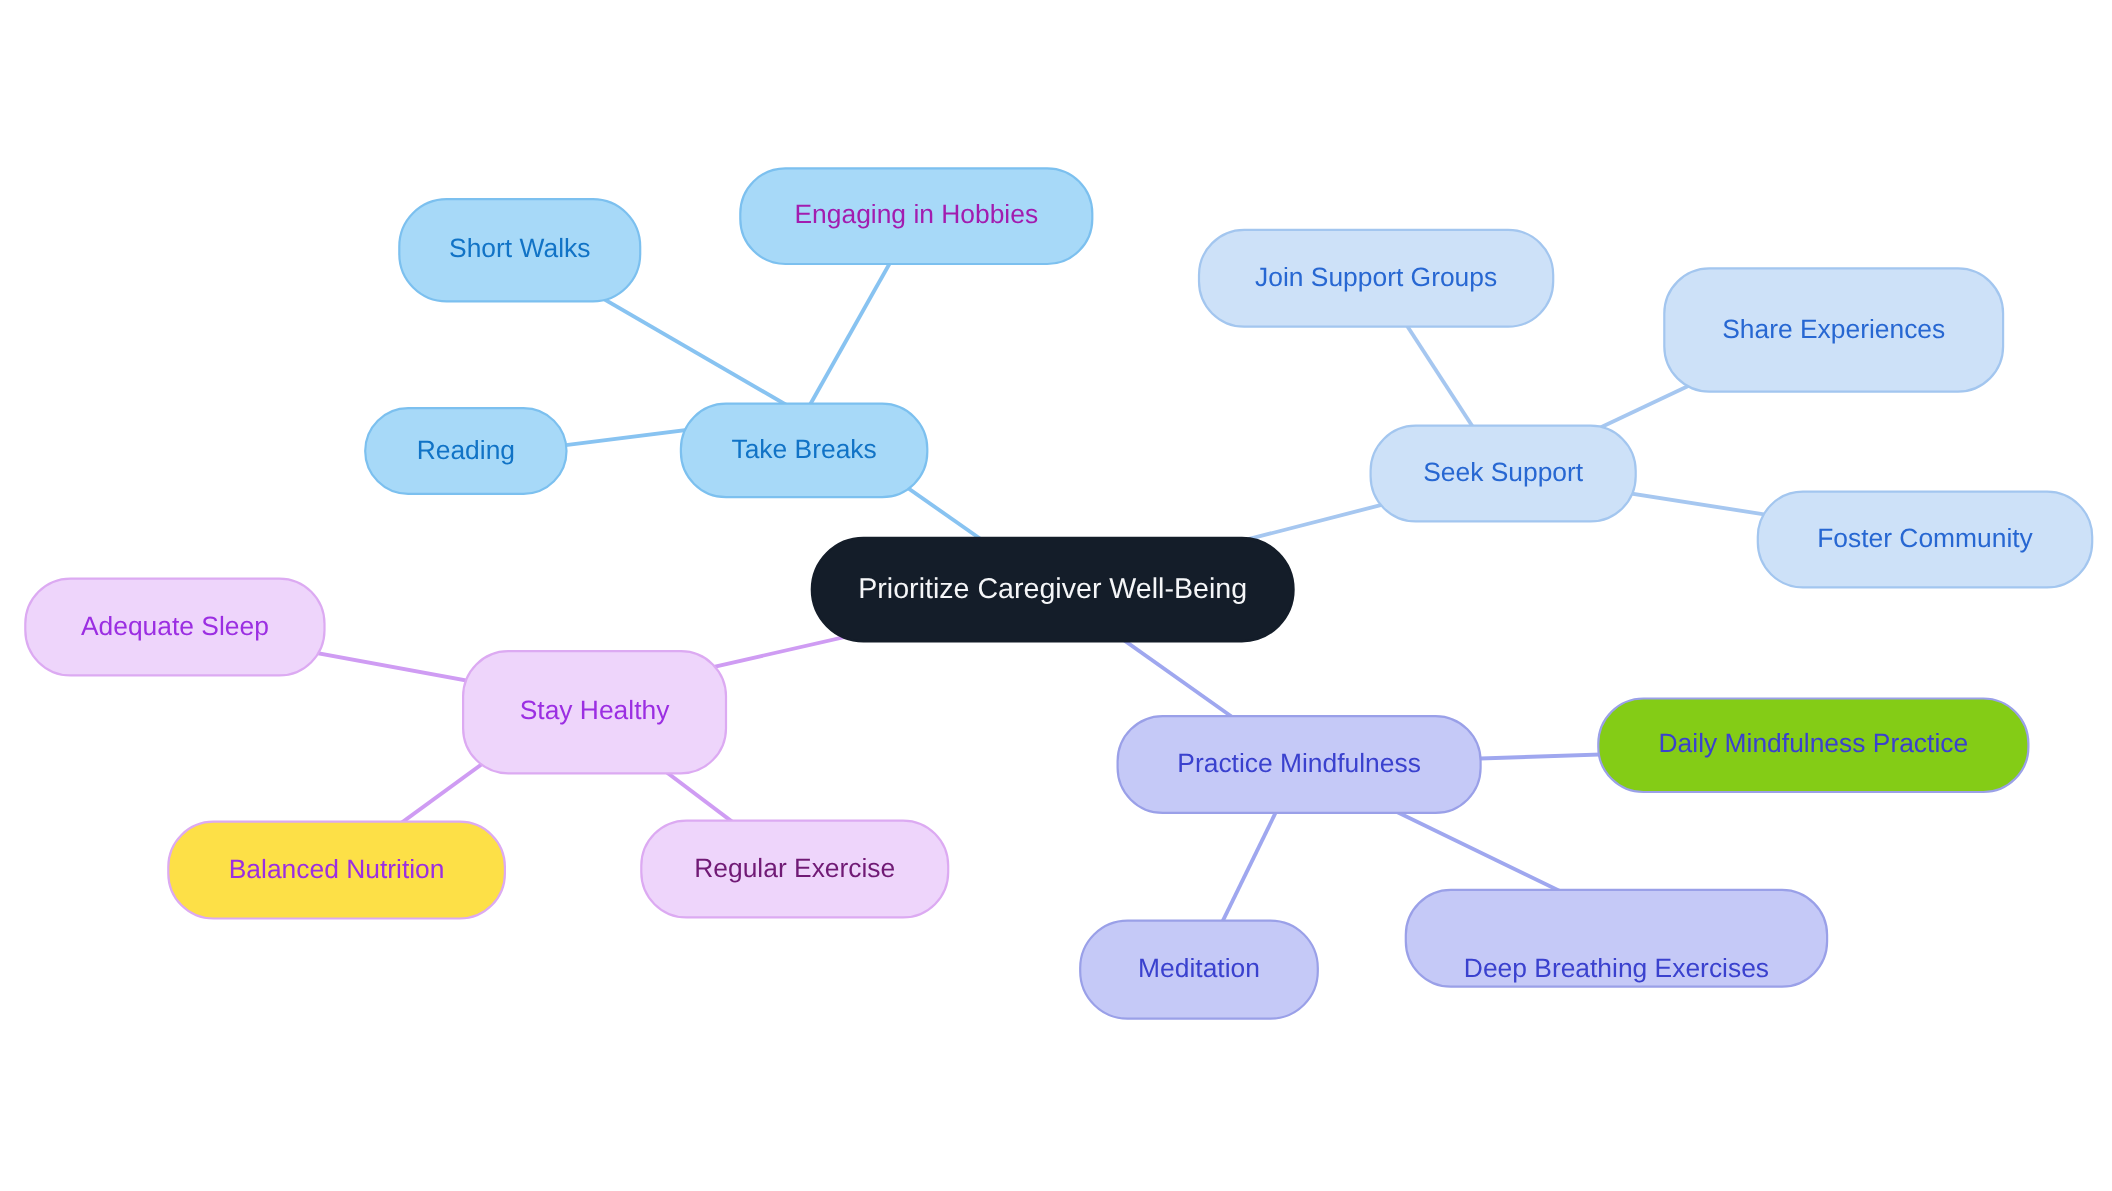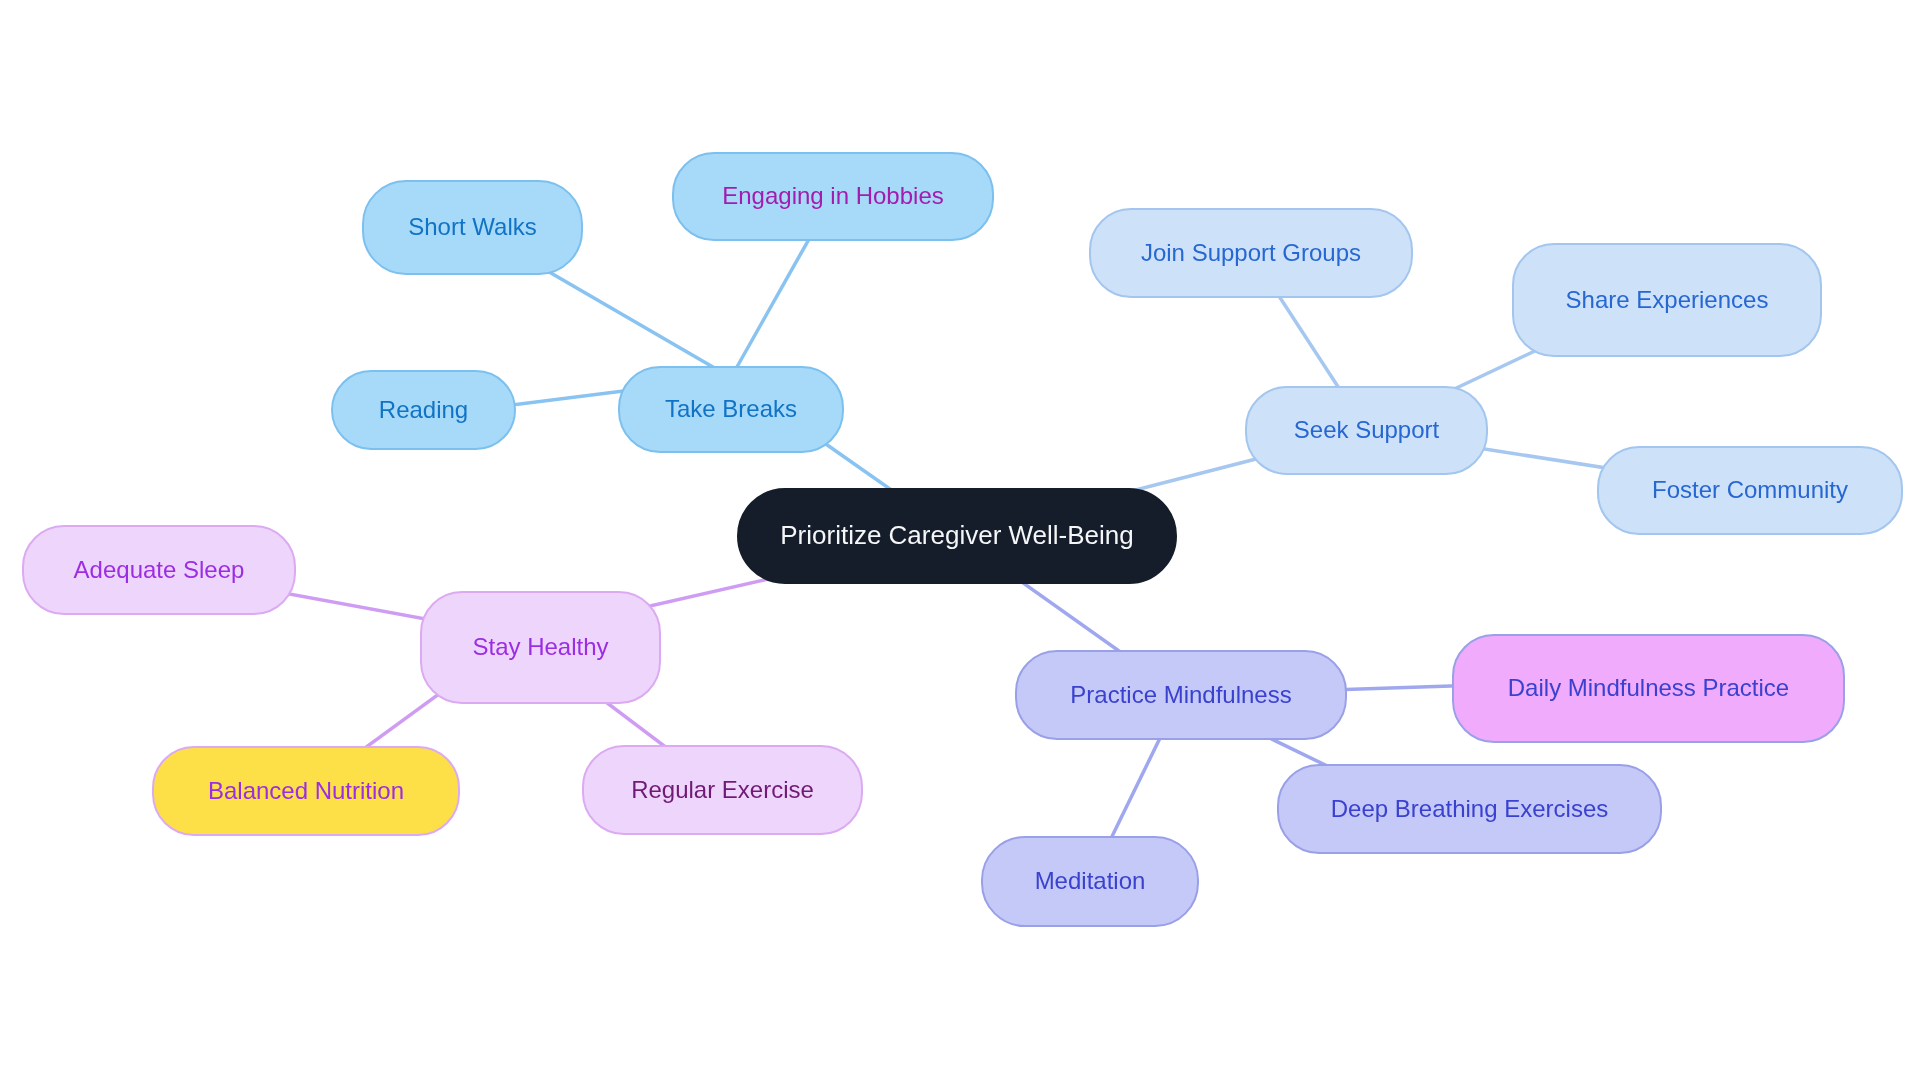--- a/index.html
+++ b/index.html
@@ -97,23 +97,23 @@
       </div>
       <div class="node" style="left: 152px; top: 746px; width: 308px; height: 90px; background: #fde047; border-color: rgb(220, 170, 242); border-radius: 42px;">
         <span class="node-label" style="color: rgb(155, 46, 226); font-size: 24px;">Balanced Nutrition</span>
       </div>
       <div class="node" style="left: 582px; top: 745px; width: 281px; height: 90px; background: rgb(238, 213, 251); border-color: rgb(220, 170, 242); border-radius: 42px;">
         <span class="node-label" style="color: #701a75; font-size: 24px;">Regular Exercise</span>
       </div>
       <div class="node" style="left: 1015px; top: 650px; width: 332px; height: 90px; background: rgb(197, 201, 247); border-color: rgb(154, 160, 232); border-radius: 42px;">
         <span class="node-label" style="color: rgb(58, 65, 206); font-size: 24px;">Practice Mindfulness</span>
       </div>
-      <div class="node" style="left: 1452px; top: 634px; width: 393px; height: 109px; background: #f0abfc; border-color: rgb(154, 160, 232); border-radius: 42px;">
+      <div class="node" style="left: 1452px; top: 634px; width: 393px; height: 87px; background: #84cc16; border-color: rgb(154, 160, 232); border-radius: 42px;">
         <span class="node-label" style="color: rgb(58, 65, 206); font-size: 24px;">Daily Mindfulness Practice</span>
       </div>
-      <div class="node" style="left: 1277px; top: 764px; width: 385px; height: 90px; background: rgb(197, 201, 247); border-color: rgb(154, 160, 232); border-radius: 42px;">
+      <div class="node" style="left: 1277px; top: 808px; width: 385px; height: 90px; background: rgb(197, 201, 247); border-color: rgb(154, 160, 232); border-radius: 42px; align-items: flex-end;">
         <span class="node-label" style="color: rgb(58, 65, 206); font-size: 24px;">Deep Breathing Exercises</span>
       </div>
       <div class="node" style="left: 981px; top: 836px; width: 218px; height: 91px; background: rgb(197, 201, 247); border-color: rgb(154, 160, 232); border-radius: 44px;">
         <span class="node-label" style="color: rgb(58, 65, 206); font-size: 24px;">Meditation</span>
       </div>
     </div>
 </div>
 
 </body></html>

